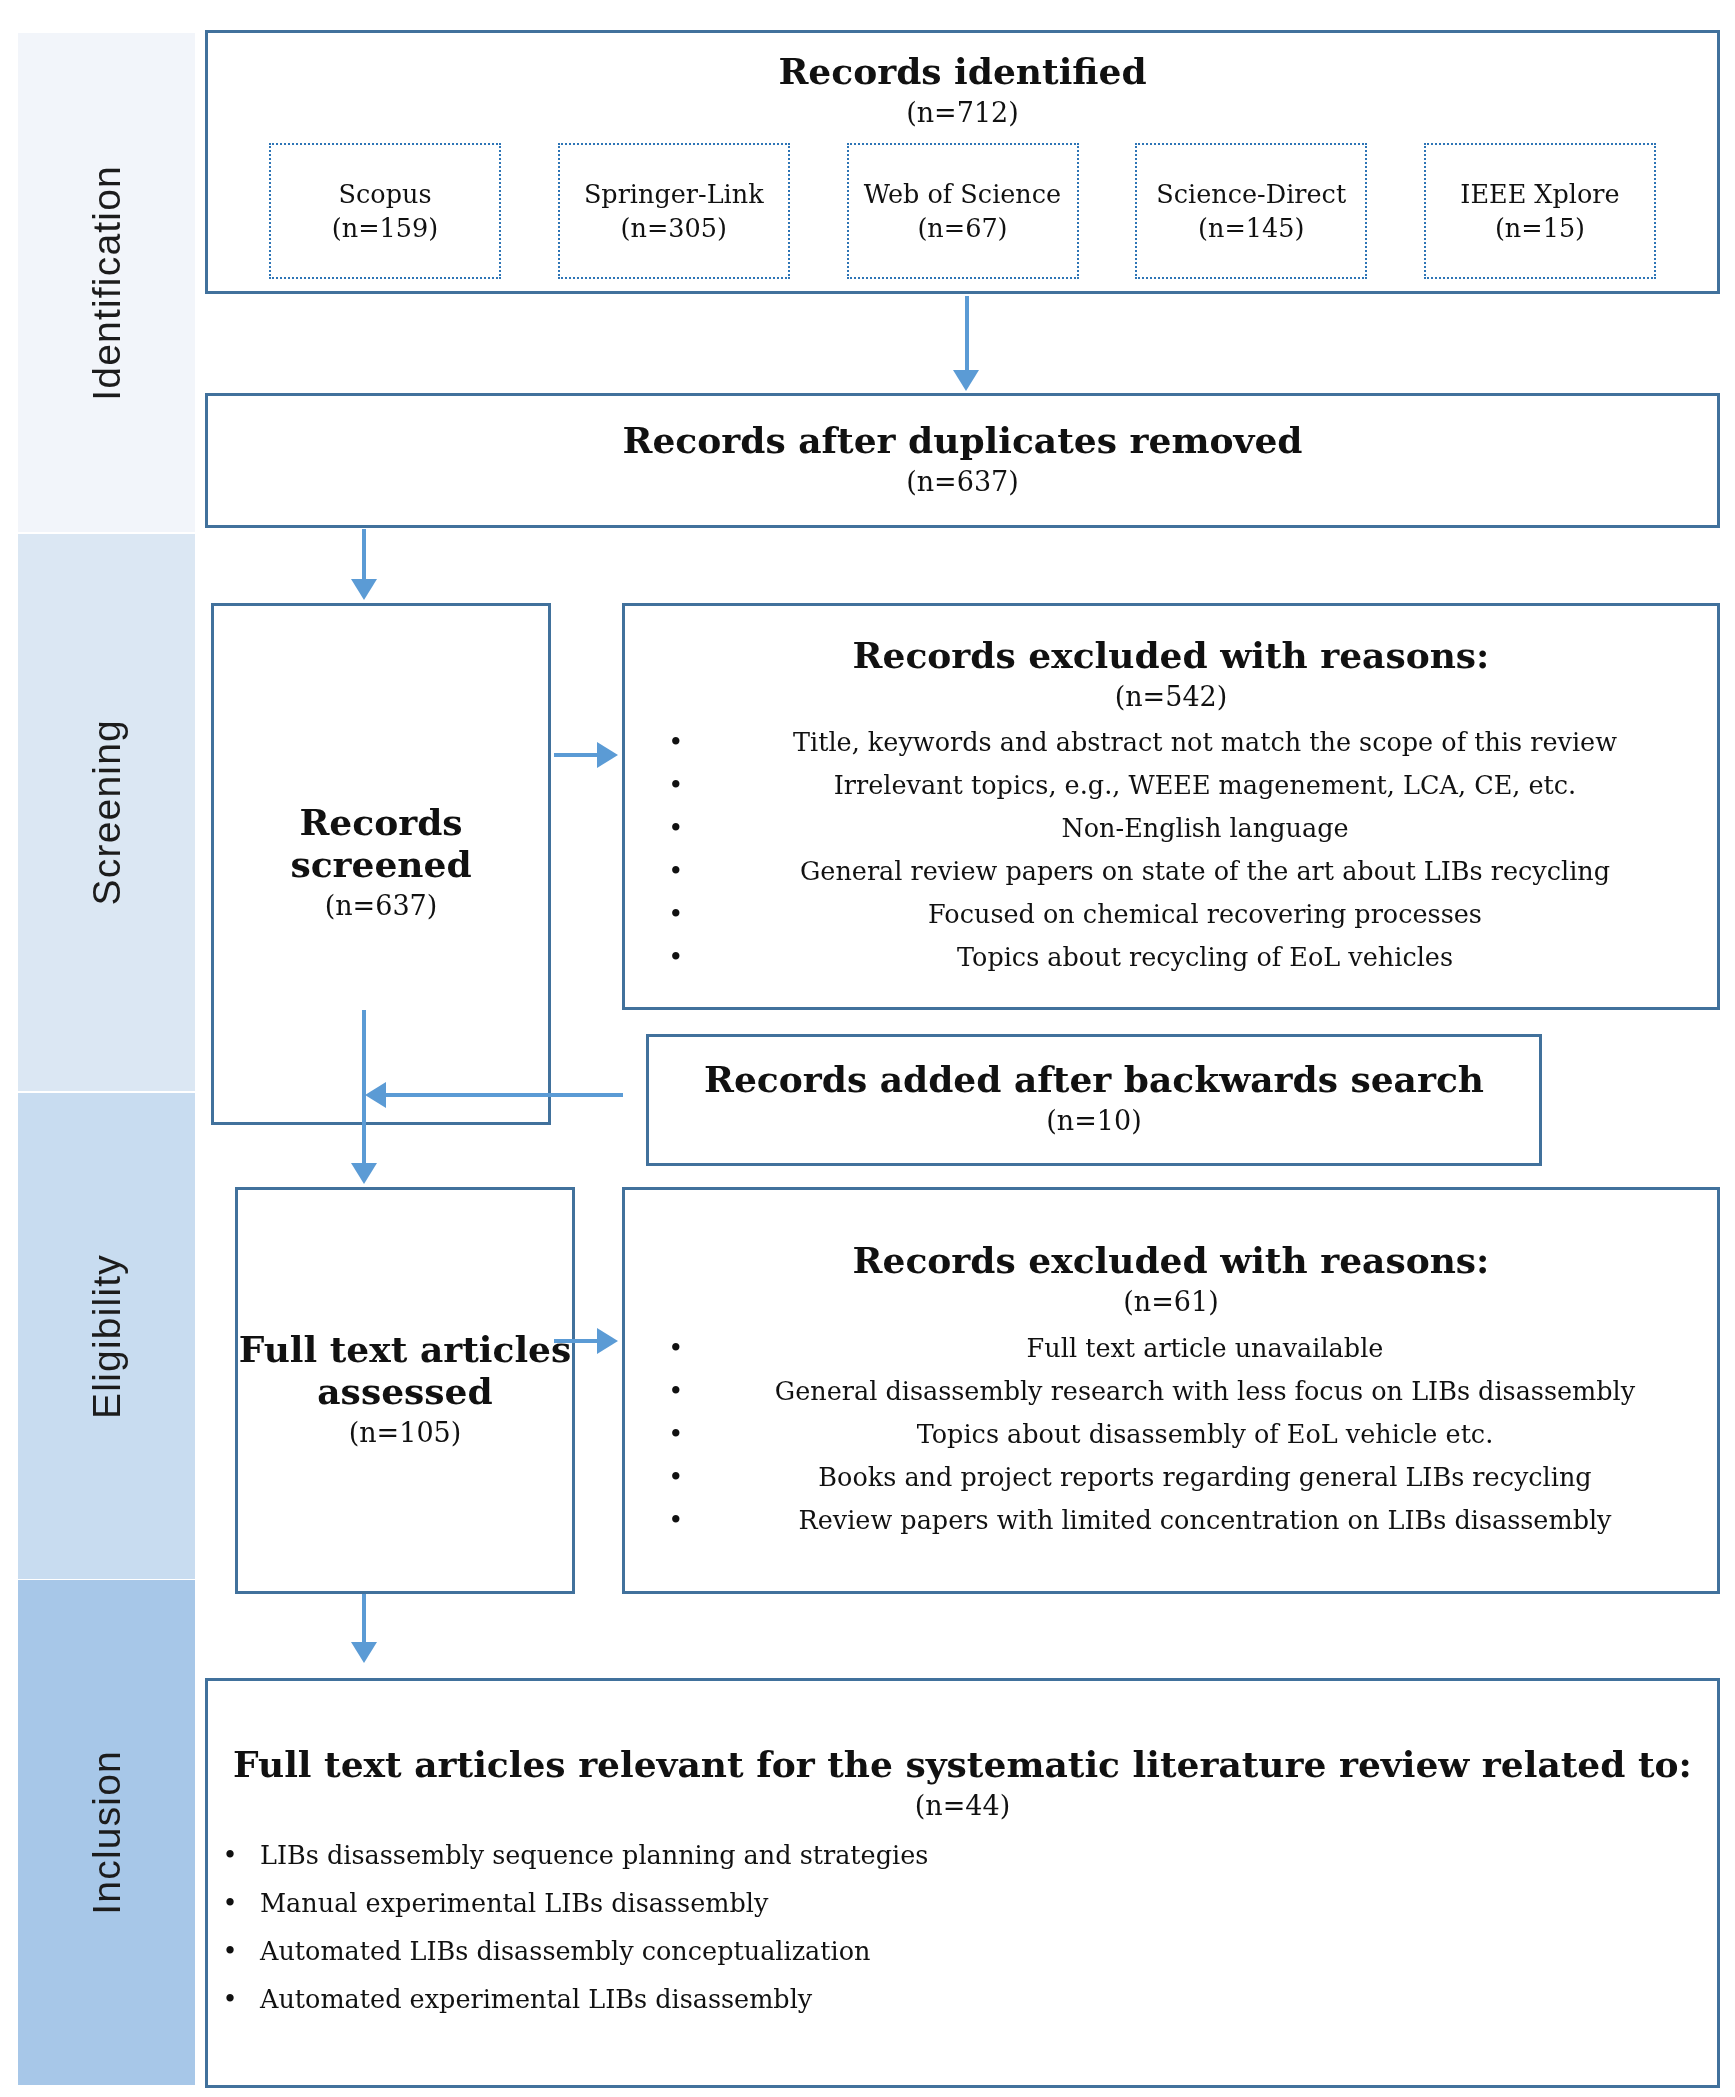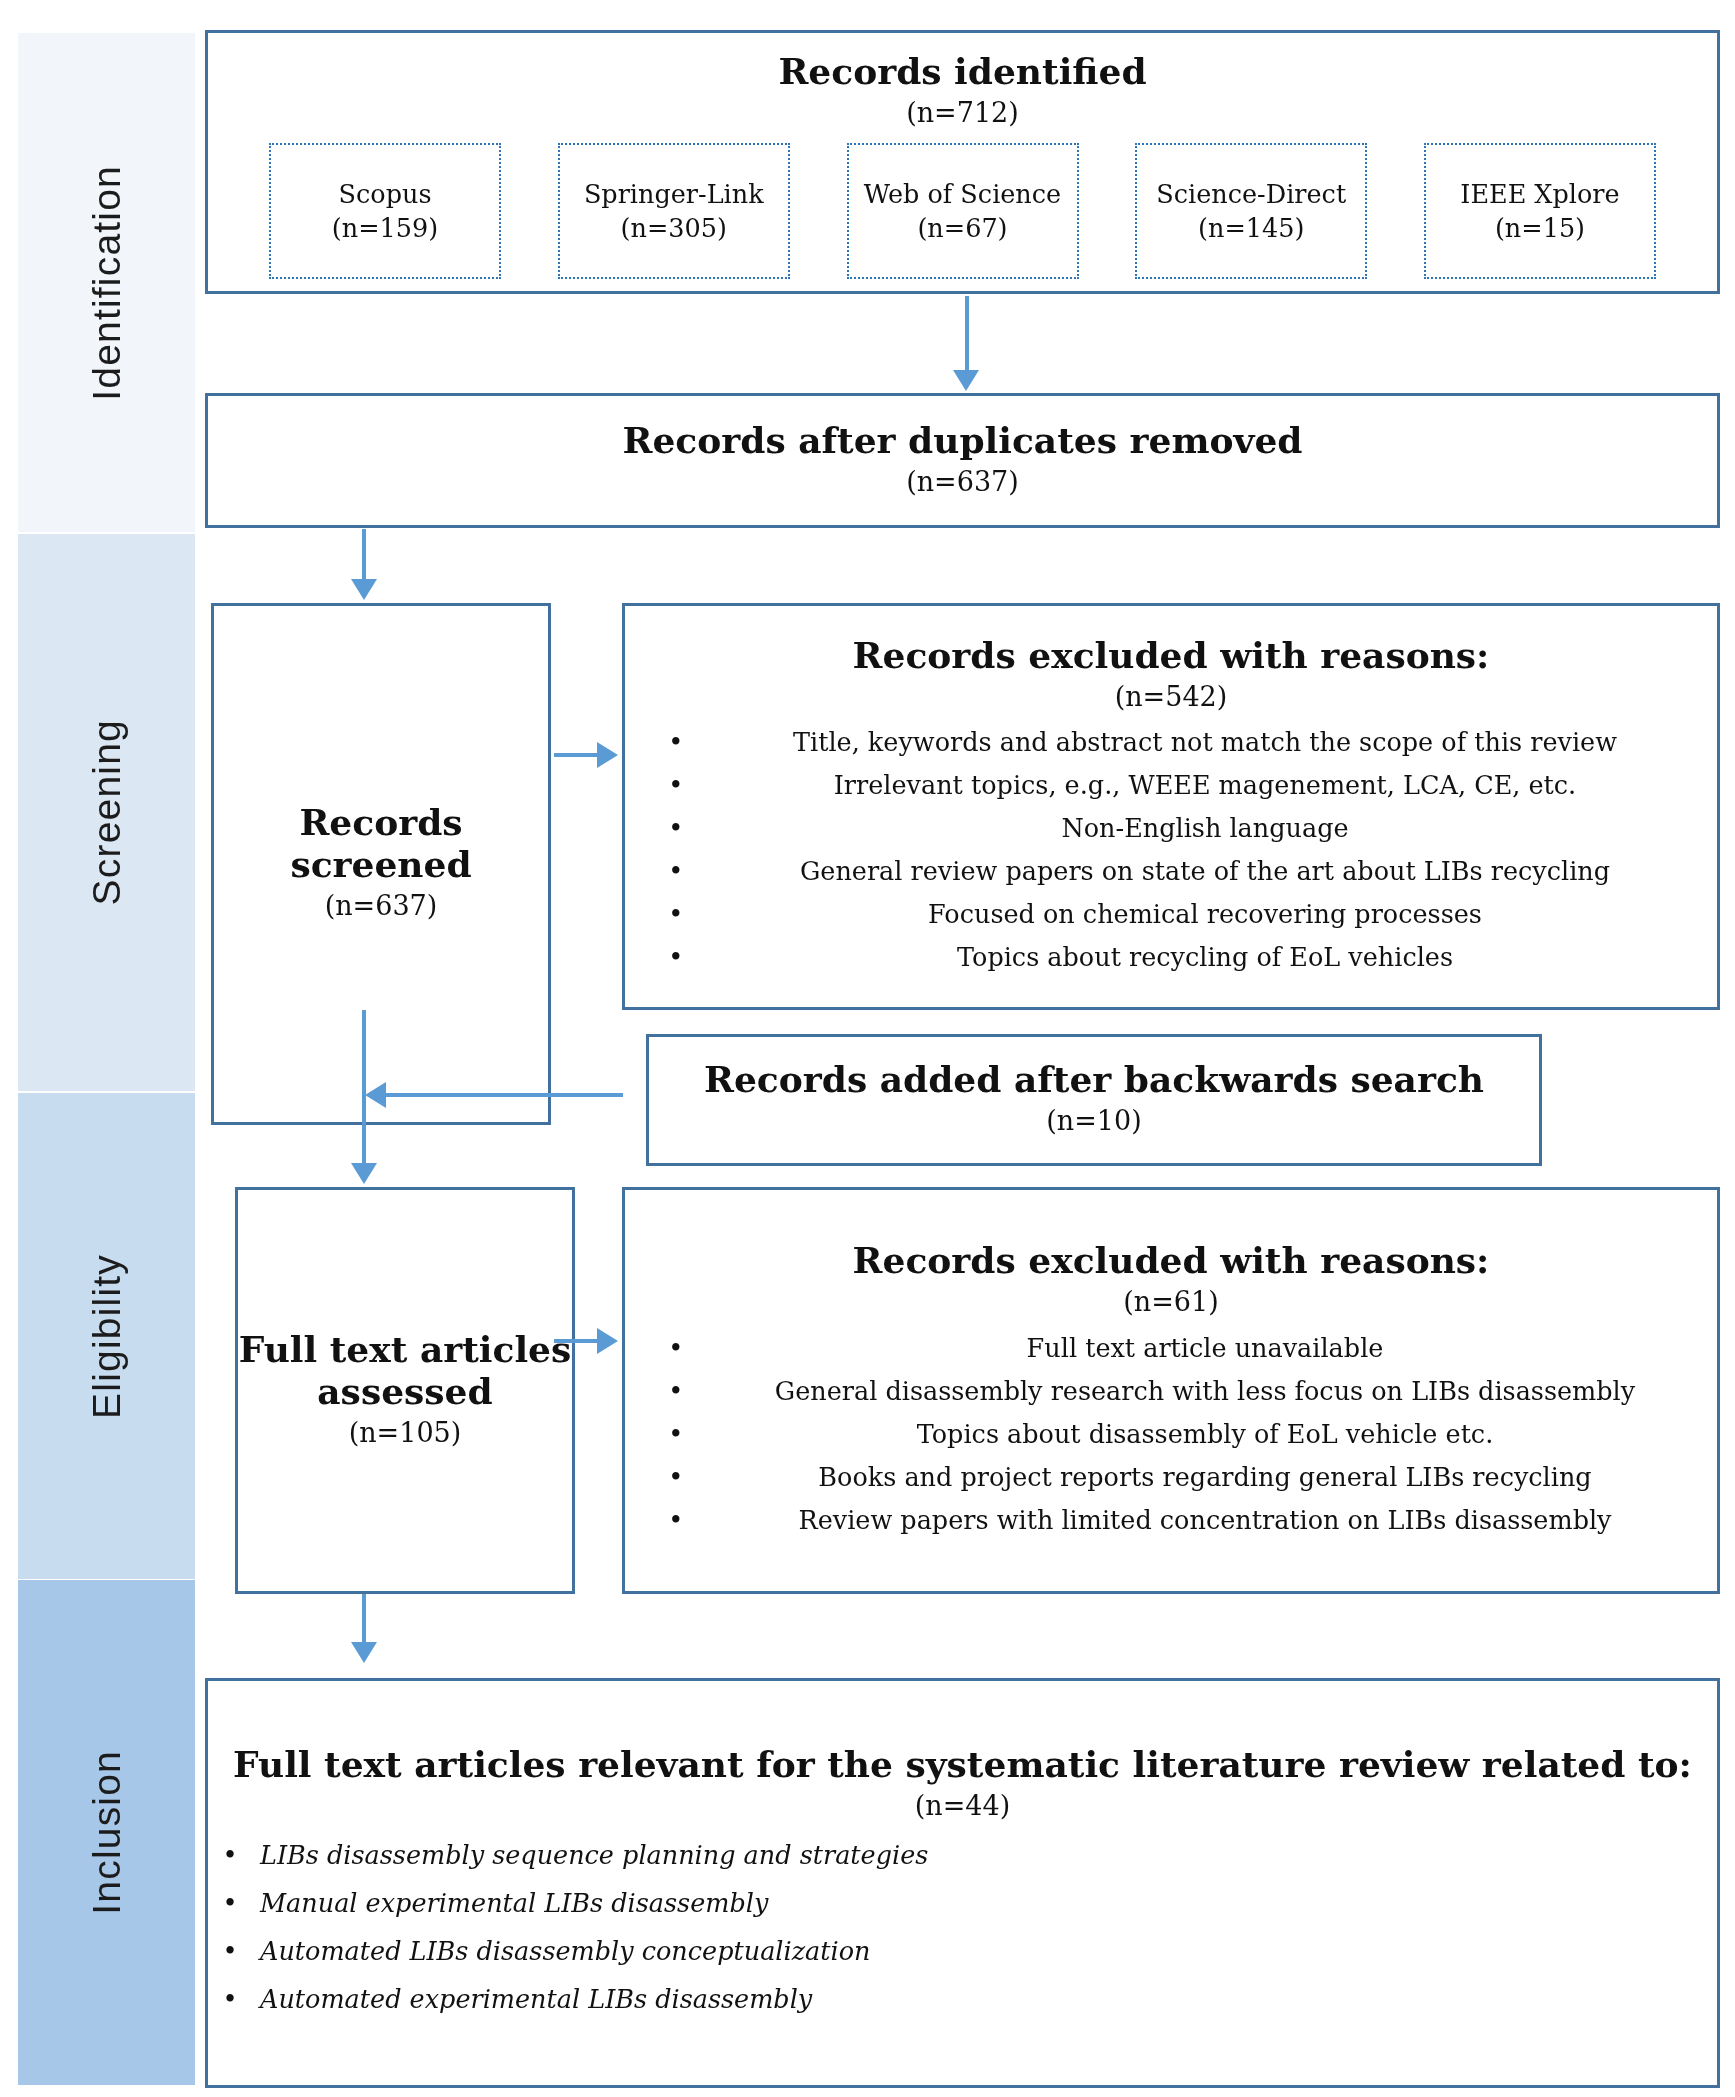--- a/index.html
+++ b/index.html
@@ -102,21 +102,20 @@
     position:absolute;
     left:7.3px;
   }
   .topic-list{
     list-style:none;
     margin:4.9px 0 0 0;
     padding:0 18px 0 11px;
     width:100%;
     box-sizing:border-box;
     text-align:left;
-    font-style:italic;
   }
   .topic-list li{
     position:relative;
     padding-left:41px;
     font-size:25.5px;
     line-height:48px;
   }
   .topic-list li::before{
     content:"\2022";
     position:absolute;

